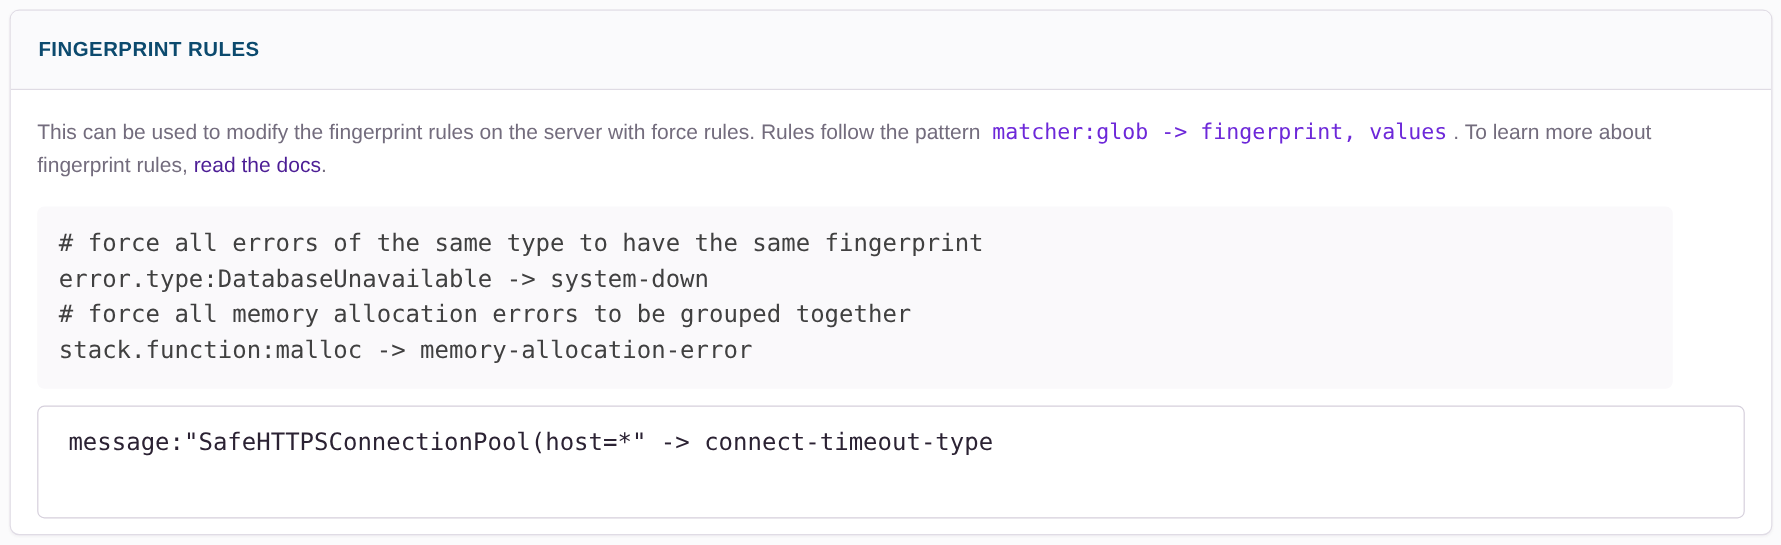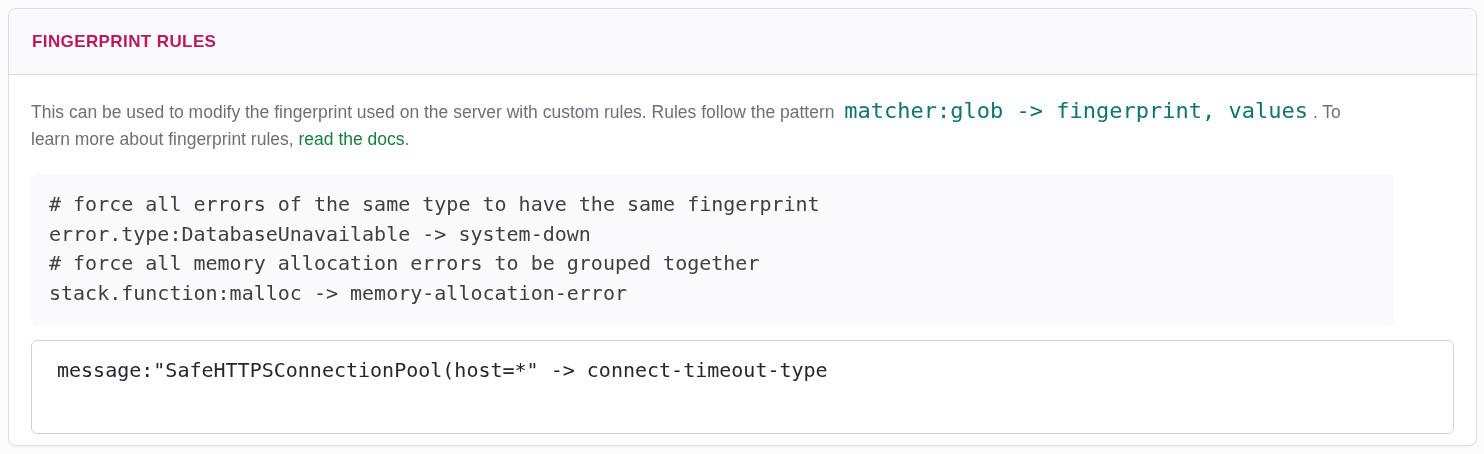--- a/index.html
+++ b/index.html
@@ -21,43 +21,43 @@
   }
   .panel-header {
     height: 66px;
     display: flex;
     align-items: center;
     padding: 0 23px;
     background: #FAFAFC;
     border-bottom: 1px solid #DFDBE4;
   }
   .panel-title {
-    color: #be185d;
+    color: #0c4a6e;
     font-size: 17px;
     font-weight: bold;
     letter-spacing: 0.4px;
   }
   .panel-body {
     padding: 17px 22px 0 22px;
   }
   .description {
     margin: 5px 0 0 0;
     max-width: 1350px;
     font-size: 17.5px;
     line-height: 27px;
     color: #736C7D;
   }
   .description code {
     font-family: "DejaVu Sans Mono", monospace;
-    font-size: 22px;
-    color: #0f766e;
+    font-size: 18px;
+    color: #6d28d9;
     padding: 0 5px;
   }
   .docs-link {
-    color: #15803d;
+    color: #4c1d95;
     text-decoration: none;
     cursor: pointer;
   }
   .example-block {
     margin: 21px 60px 14px 0;
     background: #FAF9FB;
     border-radius: 6px;
     padding: 16px 20px 18px 18px;
     font-family: "DejaVu Sans Mono", monospace;
     font-size: 20px;
@@ -85,21 +85,21 @@
   }
 </style>
 </head>
 <body>
 
 <div class="panel">
   <div class="panel-header">
     <span class="panel-title">FINGERPRINT RULES</span>
   </div>
   <div class="panel-body">
-    <p class="description"><span>This can be used to modify the fingerprint used on the server with custom rules. Rules follow the pattern</span>
+    <p class="description"><span>This can be used to modify the fingerprint rules on the server with force rules. Rules follow the pattern</span>
       <code>matcher:glob -&gt; fingerprint, values</code><span>. To learn more about fingerprint rules,</span>
       <a class="docs-link">read the docs</a><span>.</span></p>
     <pre class="example-block"># force all errors of the same type to have the same fingerprint
 error.type:DatabaseUnavailable -&gt; system-down
 # force all memory allocation errors to be grouped together
 stack.function:malloc -&gt; memory-allocation-error</pre>
     <textarea class="rules-textarea" spellcheck="false" style="">message:"SafeHTTPSConnectionPool(host=*" -&gt; connect-timeout-type</textarea>
   </div>
 </div>
 

